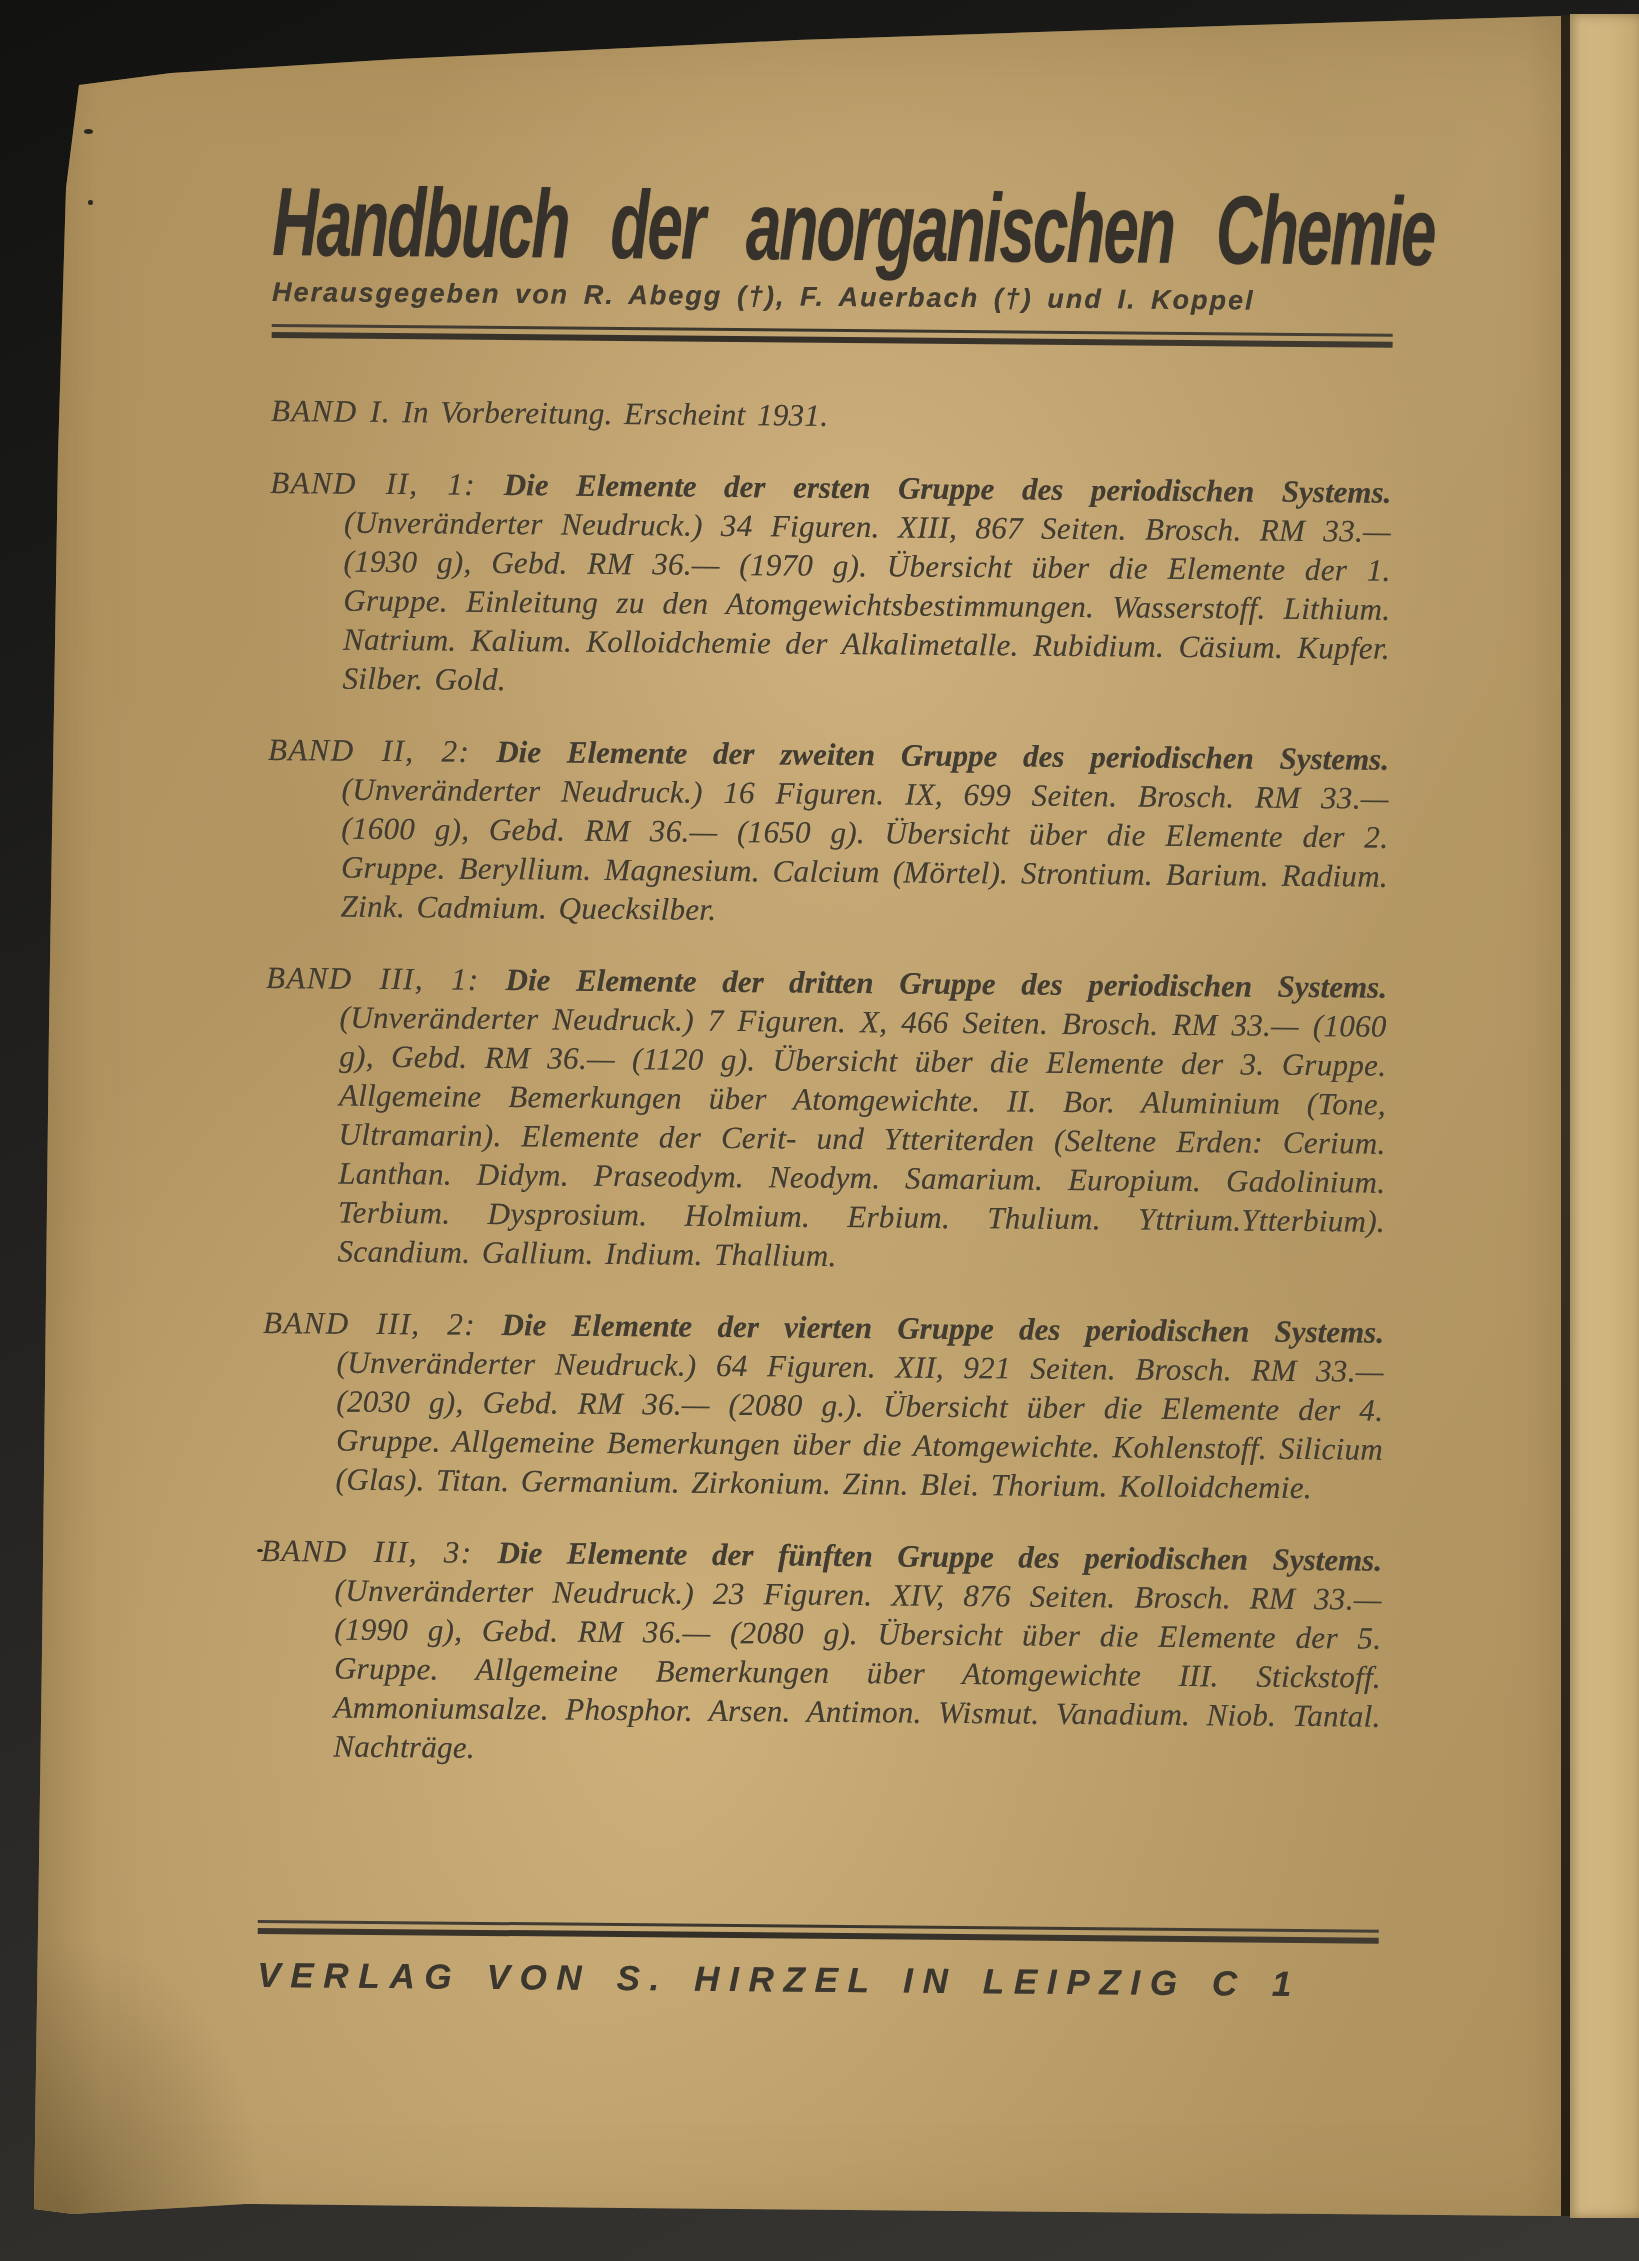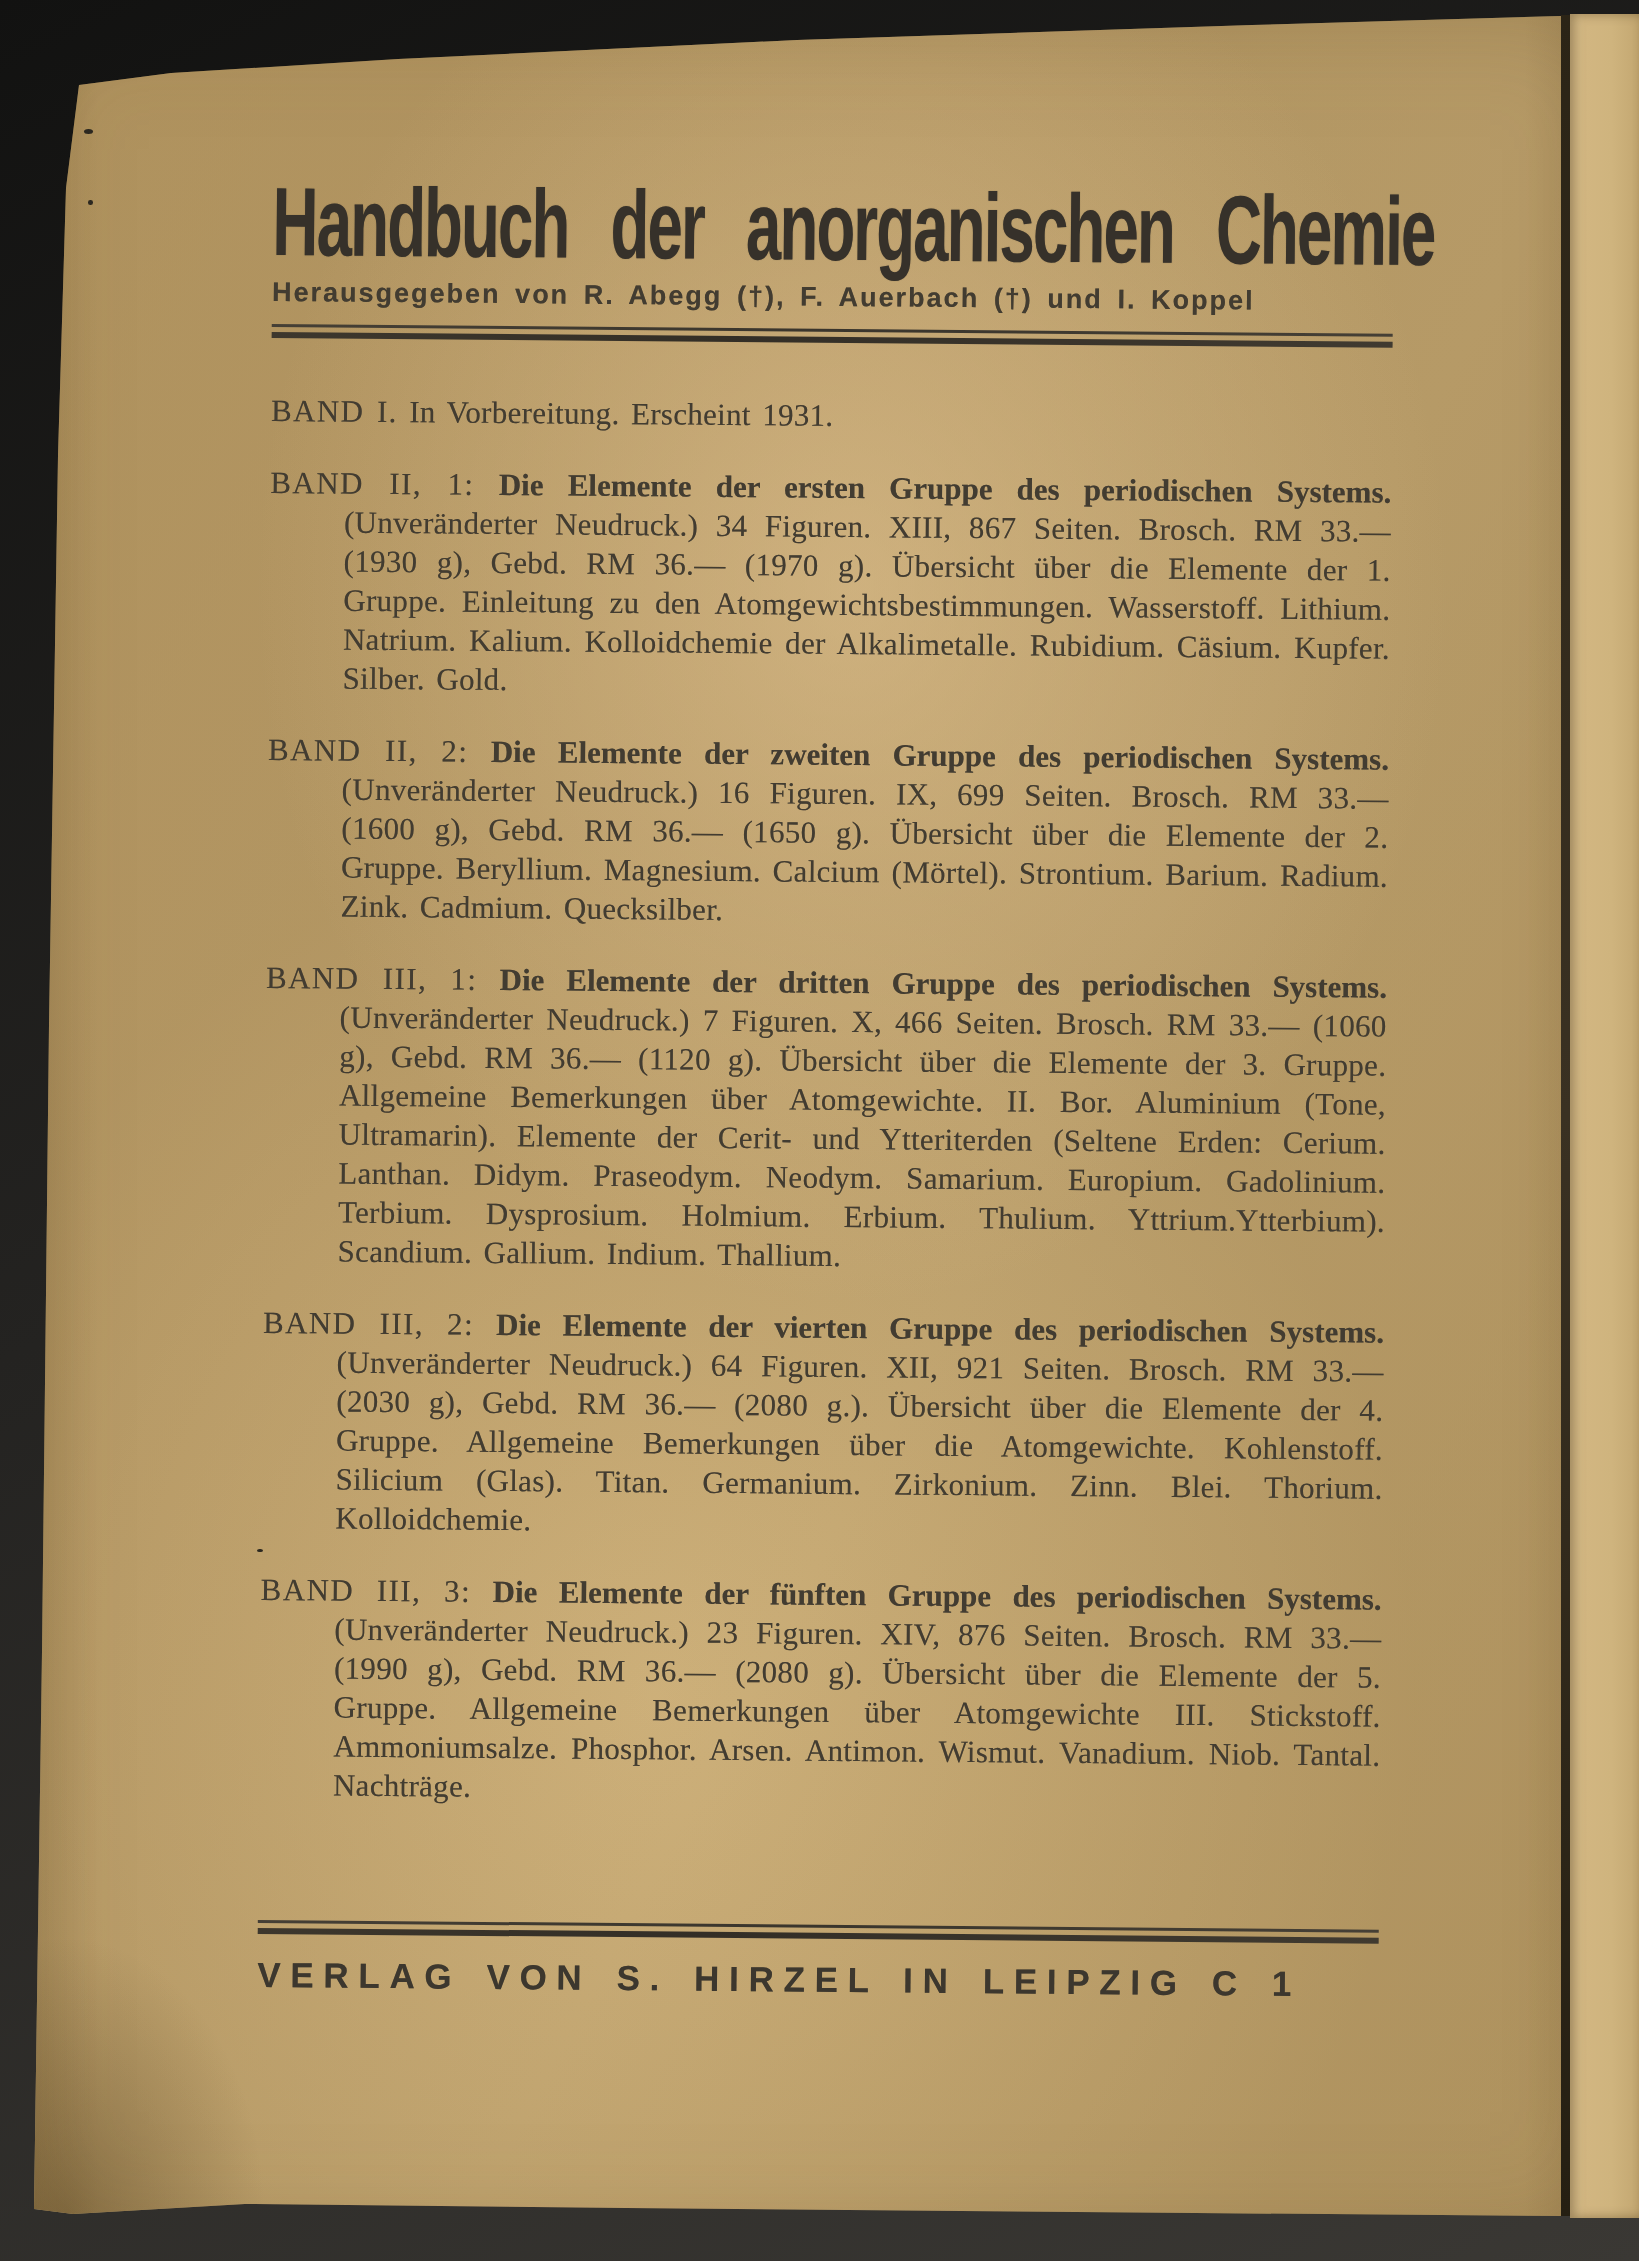--- a/index.html
+++ b/index.html
@@ -3,21 +3,21 @@
 <meta charset="utf-8">
 <style>
   :root{
     --paper:#c9ab75; --paper-hi:#d6ba85; --paper-lo:#b2945e;
     --ink:#423c31; --ink-dark:#36312a; --bg:#1d1c1b; --next-page:#cfb47e;
   }
   html,body{margin:0;padding:0;background:#141413;}
   body{width:1639px;height:2261px;position:relative;overflow:hidden;
        font-family:"Liberation Serif","DejaVu Serif",serif;}
   #stage{position:absolute;inset:0;
-       background:linear-gradient(155deg,#121211 0%,#242321 45%,#3a3834 100%);}
+       background:linear-gradient(155deg,#121211 0%,#242321 45%,#3a3834 100%);font-style:italic;}
 
   
   .page-gap{position:absolute;left:1561px;top:15px;width:9.7px;height:2201px;
        background:linear-gradient(180deg,#2b2416,#3a3122 50%,#251f12);}
   .adjacent-page{position:absolute;left:1570px;top:13.7px;width:69px;height:2204px;
        background:linear-gradient(90deg,#e0c693 0%,#d2b681 22%,var(--next-page) 60%,#c3a771 100%);
        box-shadow:inset 4.6px 0 10.2px rgba(70,50,20,.45);}
 
   
   .main-page{position:absolute;inset:0;

